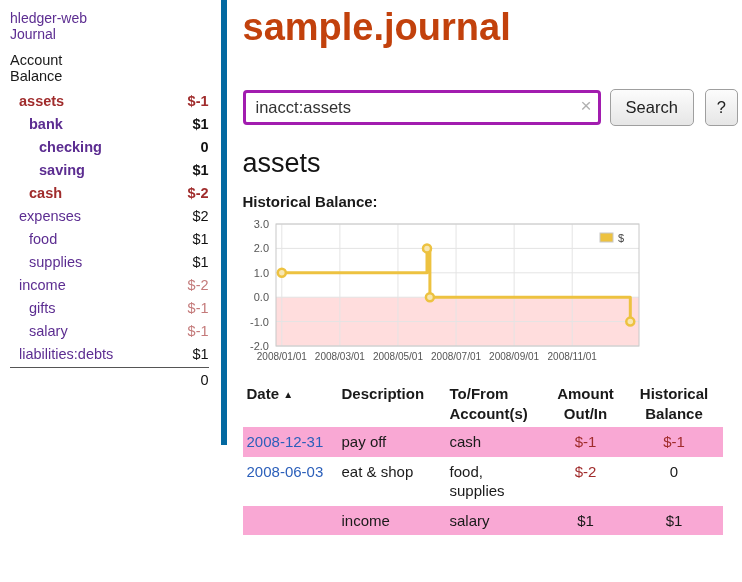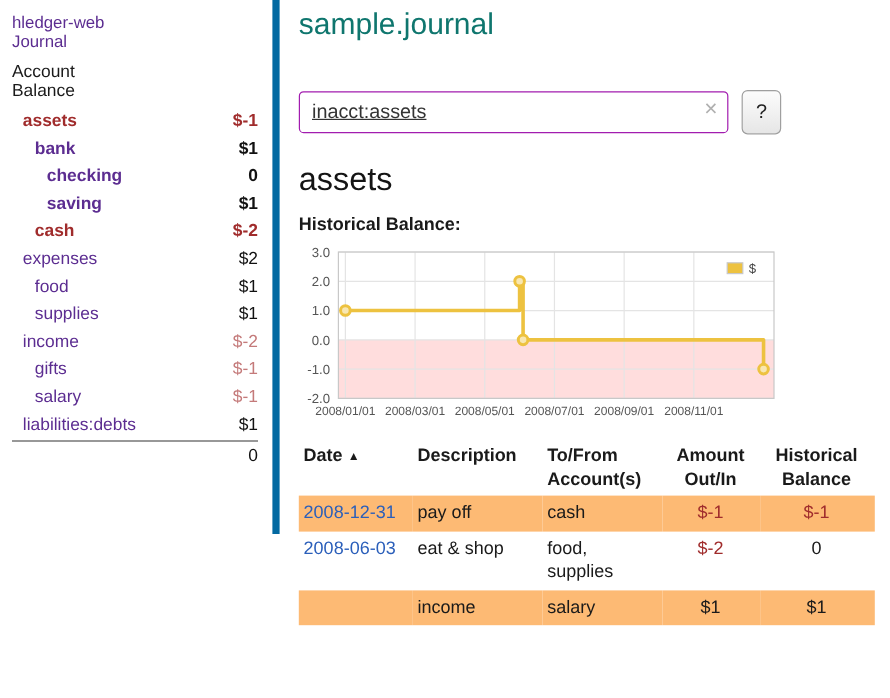--- a/index.html
+++ b/index.html
@@ -20,41 +20,41 @@
   .arow .acct{color:#5c2d91;}
   .bal{color:#111;}
   .lvl1{padding-left:9px;}.lvl2{padding-left:19px;text-align:center;}.lvl3{padding-left:29px;}
   .b{font-weight:bold;}
   .cneg{color:#a02c2c !important;}
   .cnegl{color:#c47a7a !important;}
   .atotal{border-top:1px solid #555;text-align:right;padding:4px 0;font-size:14.5px;margin-top:2px;}
 
   
   main{flex:1;box-sizing:border-box;padding:0 4px 0 16px;}
-  h1{font-size:25px;font-weight:400;margin:6px 0 0;color:#0f766e;}
+  h1{font-size:38px;font-weight:700;margin:6px 0 0;color:#c2410c;}
   .searchrow{display:flex;align-items:center;margin-top:40px;}
   .searchbox{position:relative;width:358px;}
-  .searchbox input{width:100%;box-sizing:border-box;height:35px;border:1px solid #a21caf;
-    border-radius:4px;padding:0 30px 0 10px;font-size:16.5px;color:#333;font-family:inherit;text-decoration:underline;}
+  .searchbox input{width:100%;box-sizing:border-box;height:35px;border:3px solid #a21caf;
+    border-radius:4px;padding:0 30px 0 10px;font-size:16.5px;color:#333;font-family:inherit;}
   .clearicon{position:absolute;right:9px;top:5px;color:#b0b0b0;font-size:19px;}
   .btn{height:37px;margin-left:9px;padding:0 15px;font-size:16.5px;color:#222;
     background:linear-gradient(#fcfcfc,#e6e6e6);border:1px solid #9f9f9f;border-radius:5px;
     font-family:inherit;cursor:pointer;}
   .btn.help{margin-left:11px;padding:0 11px;}
   h2{font-size:27px;font-weight:400;margin:22px 0 14px;color:#141414;}
   .charttitle{font-size:15px;font-weight:bold;margin:0 0 6px;}
   #chart{width:402px;height:150px;}
   #chart svg text{font-family:inherit;}
 
   
   table.register{border-collapse:collapse;margin-top:16px;font-size:15px;table-layout:fixed;width:480px;}
   th{font-weight:bold;text-align:left;vertical-align:top;padding:2px 6px 4px 4px;line-height:1.3;}
   td{vertical-align:top;padding:5px 6px 5px 4px;line-height:1.3;}
   th.r,td.r{text-align:center;}
-  tr.shaded{background:#fdba74;}
+  tr.shaded{background:#f9a8d4;}
   .datelink{color:#2b5fba;}
   .sorticon{font-size:10px;position:relative;top:-1px;}
 </style>
 </head>
 <body>
 
 <div class="app">
 
   <aside class="sidebar">
     <a class="applink">hledger-web</a>
@@ -122,20 +122,21 @@
   </aside>
 
   <main>
     <h1>sample.journal</h1>
 
     <div class="searchrow">
       <div class="searchbox">
         <input type="text" value="inacct:assets" style="">
         <span class="clearicon">×</span>
       </div>
+      <button class="btn">Search</button>
       <button class="btn help">?</button>
     </div>
 
     <h2>assets</h2>
 
     <div class="charttitle">Historical Balance:</div>
     <div id="chart"><svg width="402" height="150">
           <rect x="33" y="81.2" width="363" height="48.8" fill="#ffdddd"></rect>
           <line x1="33" x2="396" y1="8" y2="8" stroke="#e4e4e4"></line>
           <line x1="33" x2="396" y1="32.400000000000006" y2="32.400000000000006" stroke="#e4e4e4"></line>

